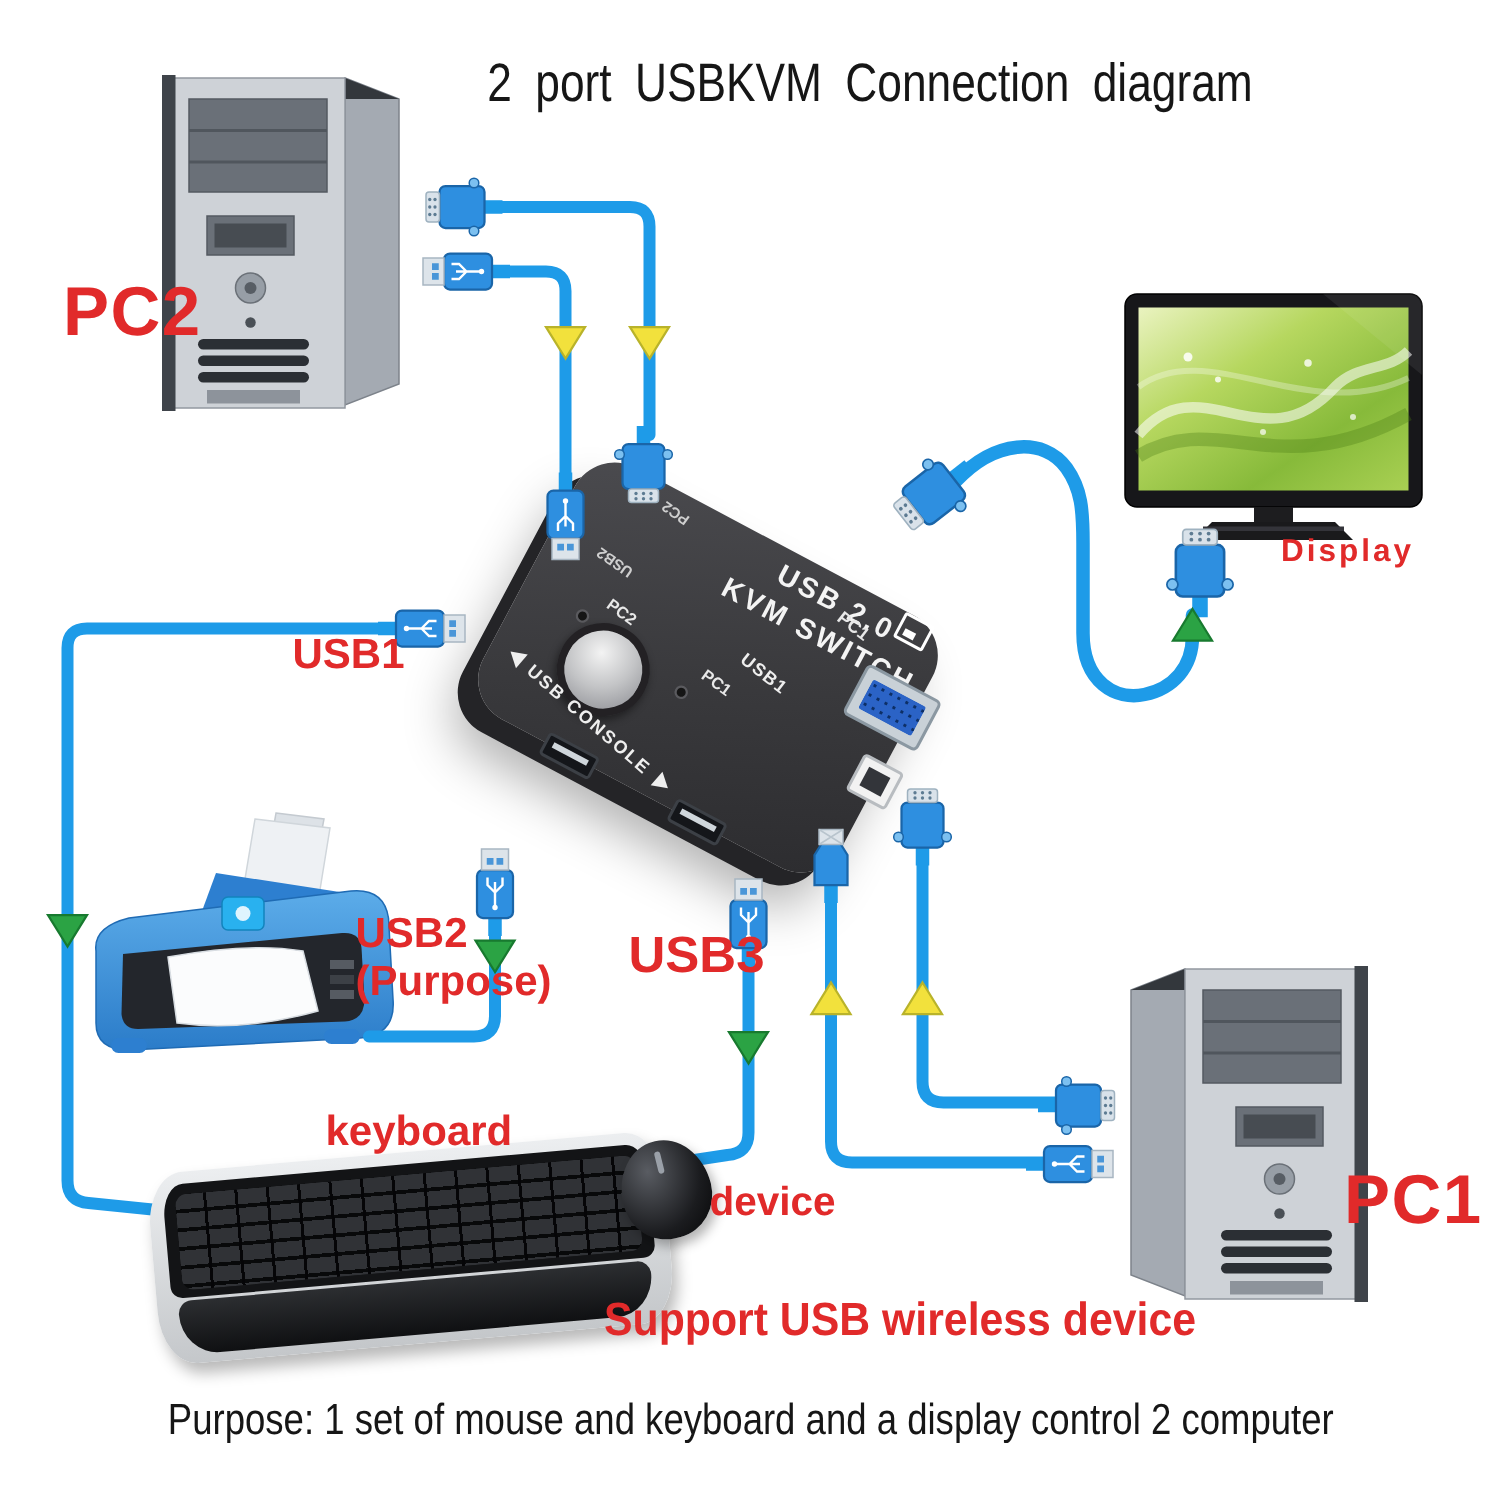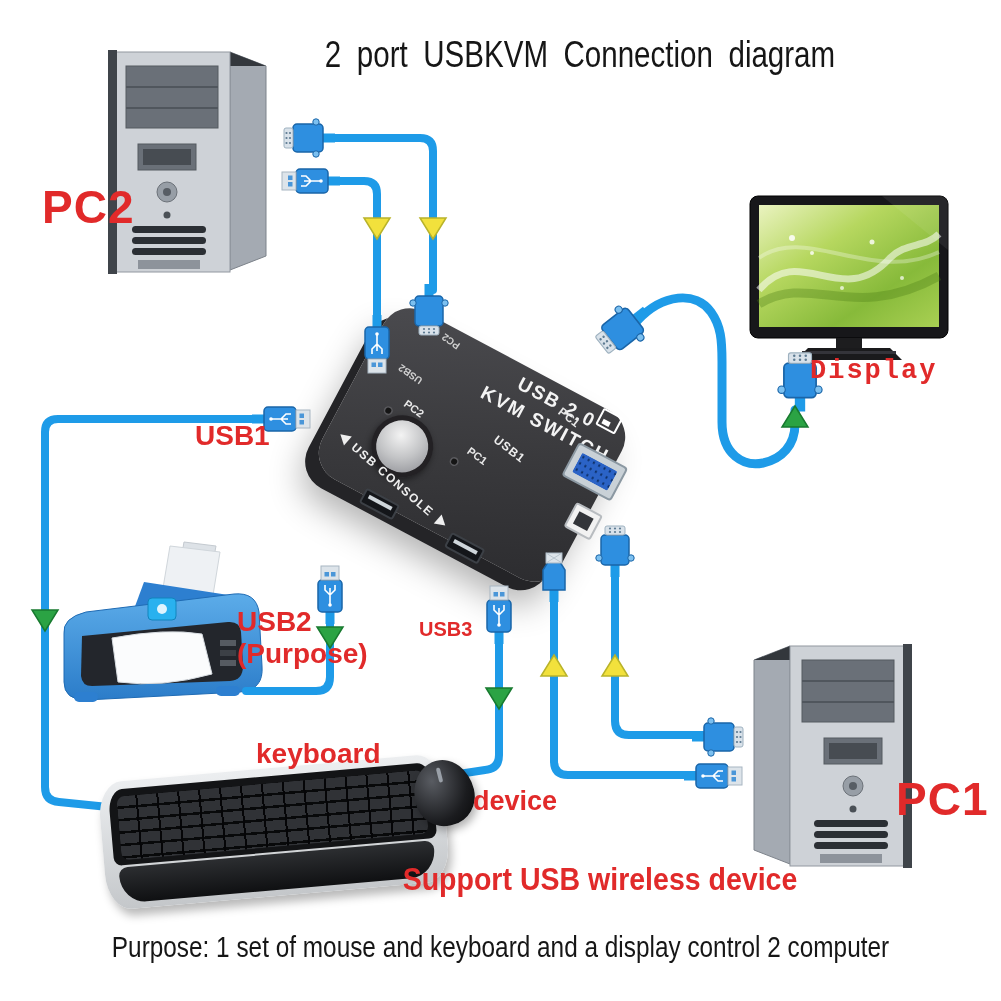--- a/index.html
+++ b/index.html
@@ -12,24 +12,24 @@
   
   .lab { position:absolute; z-index:4; color:#E12A2A; font-weight:bold; white-space:pre-line; }
   #title { left:200px; width:760px; top:34px; text-align:center; font-size:36px; color:#161616;
            font-weight:normal; transform:scaleX(.82); word-spacing:9px; z-index:4; position:absolute; }
   #purpose { left:0; width:100%; top:931px; text-align:center; font-size:29px; color:#161616;
              font-weight:normal; transform:scaleX(.84); z-index:4; position:absolute; }
   #lab-pc2 { left:42px; top:180px; font-size:46px; letter-spacing:1px; }
   #lab-pc1 { left:896px; top:772px; font-size:46px; letter-spacing:1px; }
   #lab-usb1 { left:195px; top:420px; font-size:28px; }
   #lab-usb2 { left:237px; top:606px; font-size:28px; line-height:1.15; }
-  #lab-usb3 { left:419px; top:618px; font-size:20px; }
-  #lab-kb { left:217px; top:738px; font-size:28px;margin-left:39px; }
+  #lab-usb3 { left:419px; top:618px; font-size:34px; }
+  #lab-kb { left:217px; top:738px; font-size:28px; }
   #lab-mouse { left:473px; top:786px; font-size:27px; }
-  #lab-display { left:810px; top:356px; font-size:27px; font-family:Liberation Mono, monospace; letter-spacing:2px; }
+  #lab-display { left:854px; top:356px; font-size:21px; font-family:Liberation Sans, sans-serif; letter-spacing:2px; }
   #lab-support { left:250px; width:700px; text-align:center; top:862px; font-size:31px; transform:scaleX(.92); }
 
   
   .kvm { position:absolute; left:337px; top:350px; width:270px; height:190px; z-index:1;
          transform:rotate(28deg);
          background:linear-gradient(155deg,#4b4b4f,#39393c 55%,#2c2c2f);
          border-radius:30px;
          box-shadow:-8px 14px 0 0 #242427, -4px 28px 34px rgba(0,0,0,.30); }
   .kvm-brand { position:absolute; left:116px; top:6px; width:148px; text-align:center;
                color:#f4f4f4; font-weight:bold; font-size:19px; letter-spacing:2px; line-height:1.3; }

